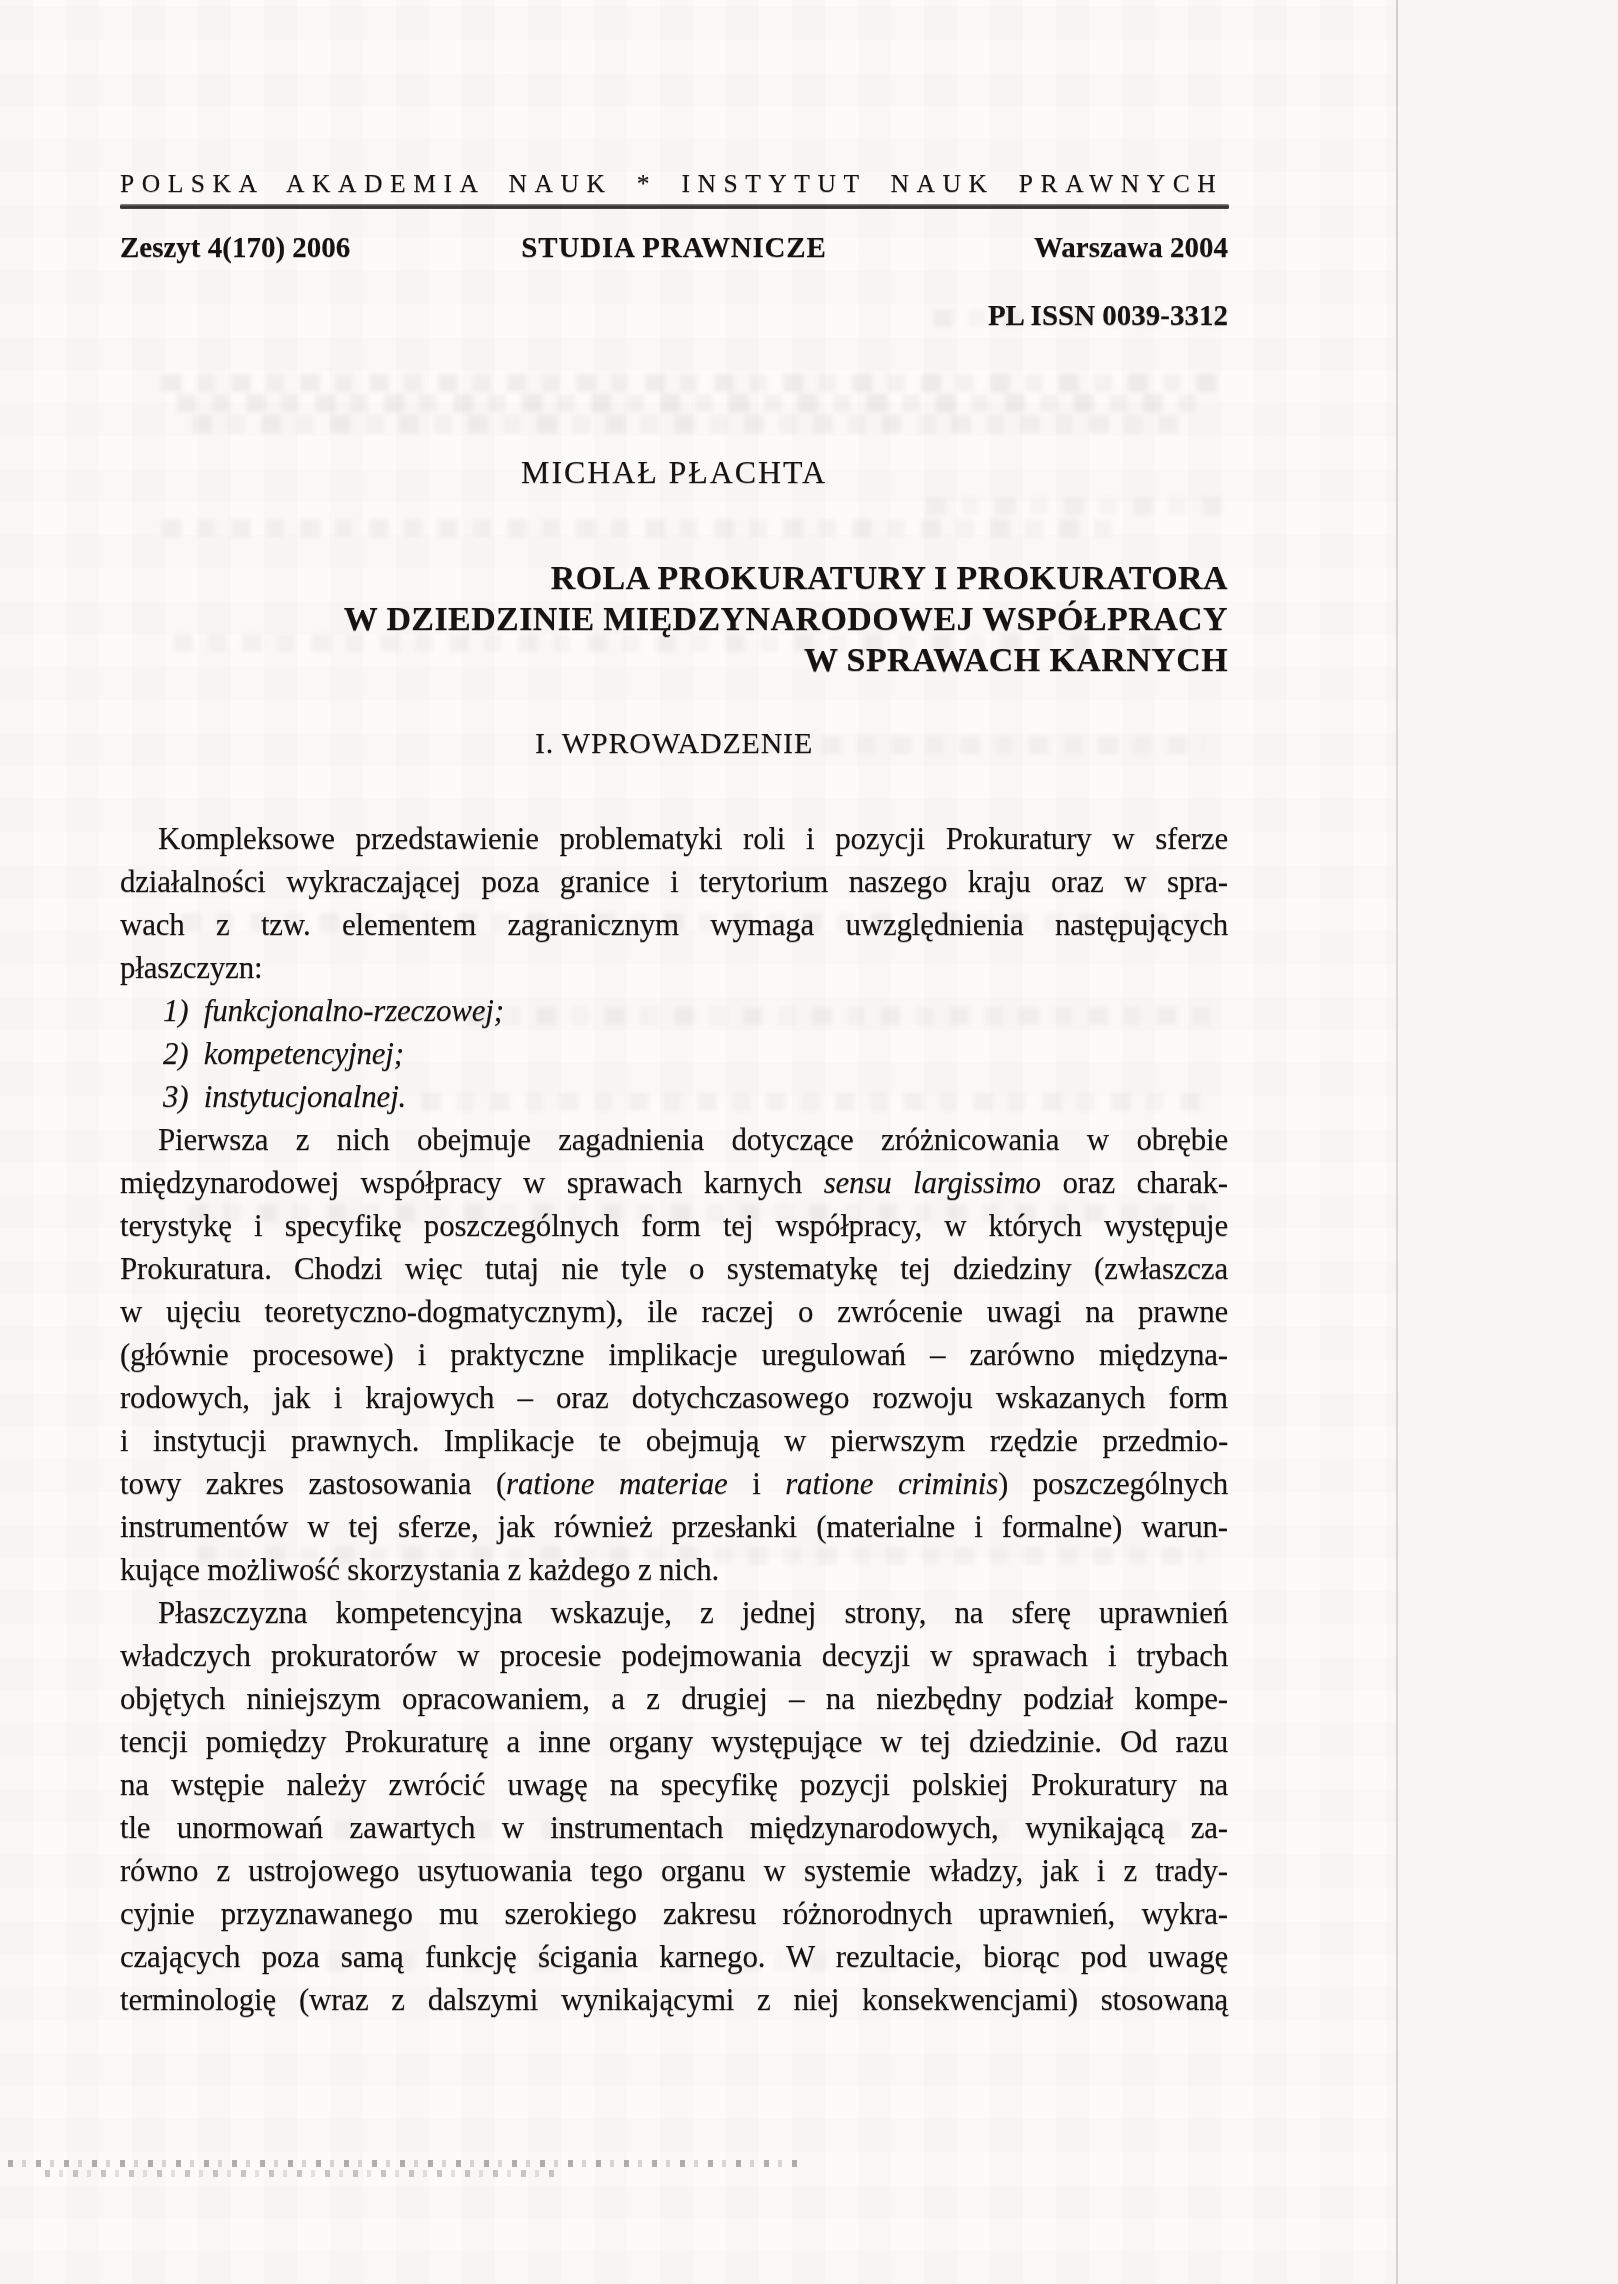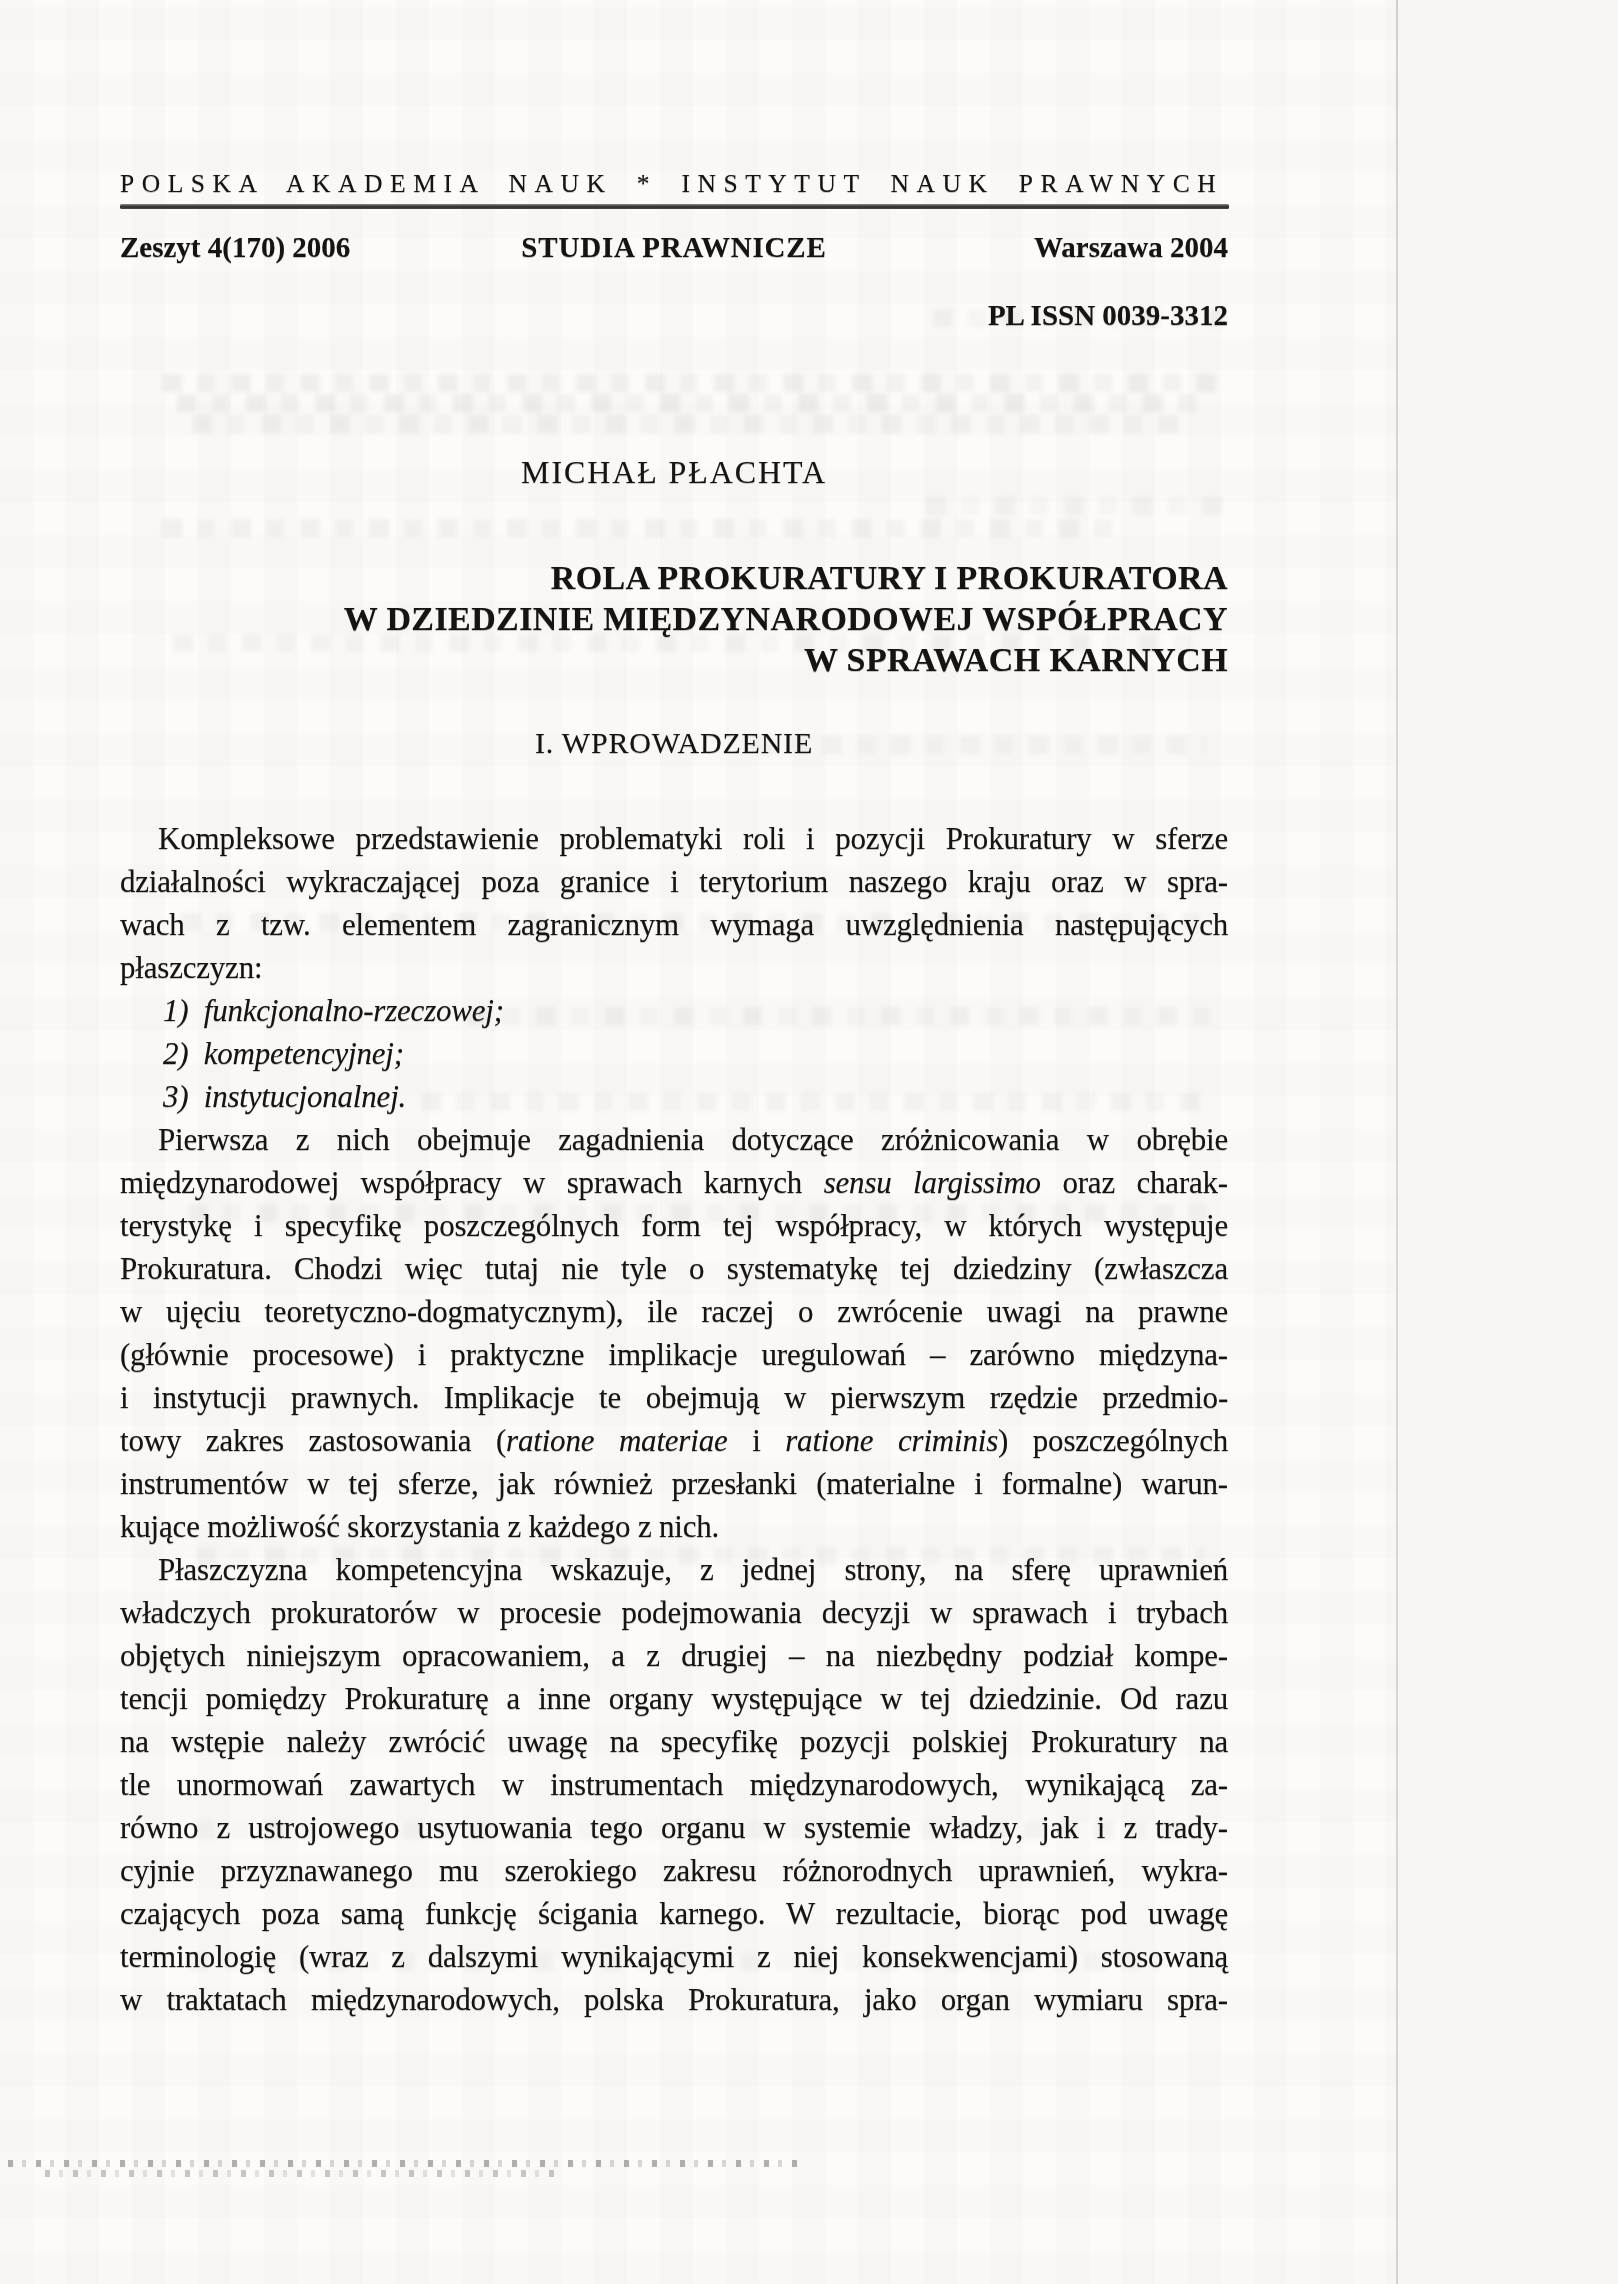--- a/index.html
+++ b/index.html
@@ -147,35 +147,35 @@
       <div class="bl last">płaszczyzn:</div>
       <div class="bl list last">1) funkcjonalno-rzeczowej;</div>
       <div class="bl list last">2) kompetencyjnej;</div>
       <div class="bl list last">3) instytucjonalnej.</div>
       <div class="bl indent">Pierwsza z nich obejmuje zagadnienia dotyczące zróżnicowania w obrębie</div>
       <div class="bl">międzynarodowej współpracy w sprawach karnych <i>sensu largissimo</i> oraz charak-</div>
       <div class="bl">terystykę i specyfikę poszczególnych form tej współpracy, w których występuje</div>
       <div class="bl">Prokuratura. Chodzi więc tutaj nie tyle o systematykę tej dziedziny (zwłaszcza</div>
       <div class="bl">w ujęciu teoretyczno-dogmatycznym), ile raczej o zwrócenie uwagi na prawne</div>
       <div class="bl">(głównie procesowe) i praktyczne implikacje uregulowań – zarówno międzyna-</div>
+      <div class="bl">rodowych, jak i krajowych – oraz dotychczasowego rozwoju wskazanych form</div>
       <div class="bl">i instytucji prawnych. Implikacje te obejmują w pierwszym rzędzie przedmio-</div>
       <div class="bl">towy zakres zastosowania (<i>ratione materiae</i> i <i>ratione criminis</i>) poszczególnych</div>
       <div class="bl">instrumentów w tej sferze, jak również przesłanki (materialne i formalne) warun-</div>
       <div class="bl last">kujące możliwość skorzystania z każdego z nich.</div>
       <div class="bl indent">Płaszczyzna kompetencyjna wskazuje, z jednej strony, na sferę uprawnień</div>
       <div class="bl">władczych prokuratorów w procesie podejmowania decyzji w sprawach i trybach</div>
       <div class="bl">objętych niniejszym opracowaniem, a z drugiej – na niezbędny podział kompe-</div>
       <div class="bl">tencji pomiędzy Prokuraturę a inne organy występujące w tej dziedzinie. Od razu</div>
       <div class="bl">na wstępie należy zwrócić uwagę na specyfikę pozycji polskiej Prokuratury na</div>
       <div class="bl">tle unormowań zawartych w instrumentach międzynarodowych, wynikającą za-</div>
       <div class="bl">równo z ustrojowego usytuowania tego organu w systemie władzy, jak i z trady-</div>
       <div class="bl">cyjnie przyznawanego mu szerokiego zakresu różnorodnych uprawnień, wykra-</div>
       <div class="bl">czających poza samą funkcję ścigania karnego. W rezultacie, biorąc pod uwagę</div>
       <div class="bl">terminologię (wraz z dalszymi wynikającymi z niej konsekwencjami) stosowaną</div>
-      <div class="bl">w traktatach międzynarodowych, polska Prokuratura, jako organ wymiaru spra-</div>
     </div>
 
   <div class="speckle" style="left:7.5px; top:2160px; width:798px;"></div>
   <div class="speckle" style="left:45px; top:2170px; width:512px; opacity:.7;"></div>
 
   <div class="right-strip"></div>
   <div class="page-edge"></div>
 </div>
 
 

